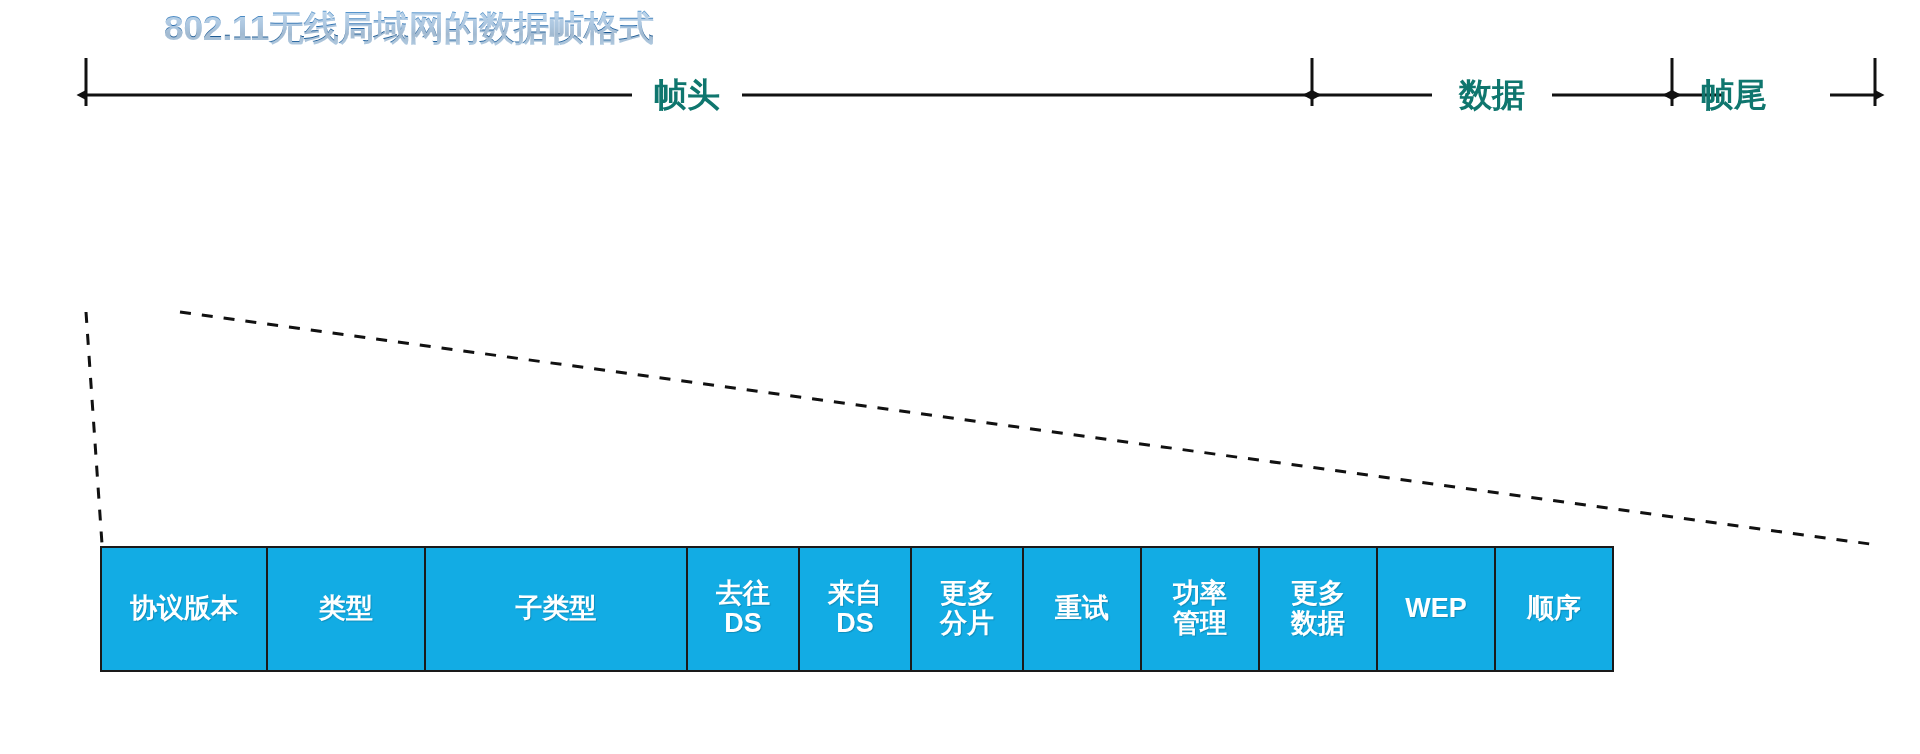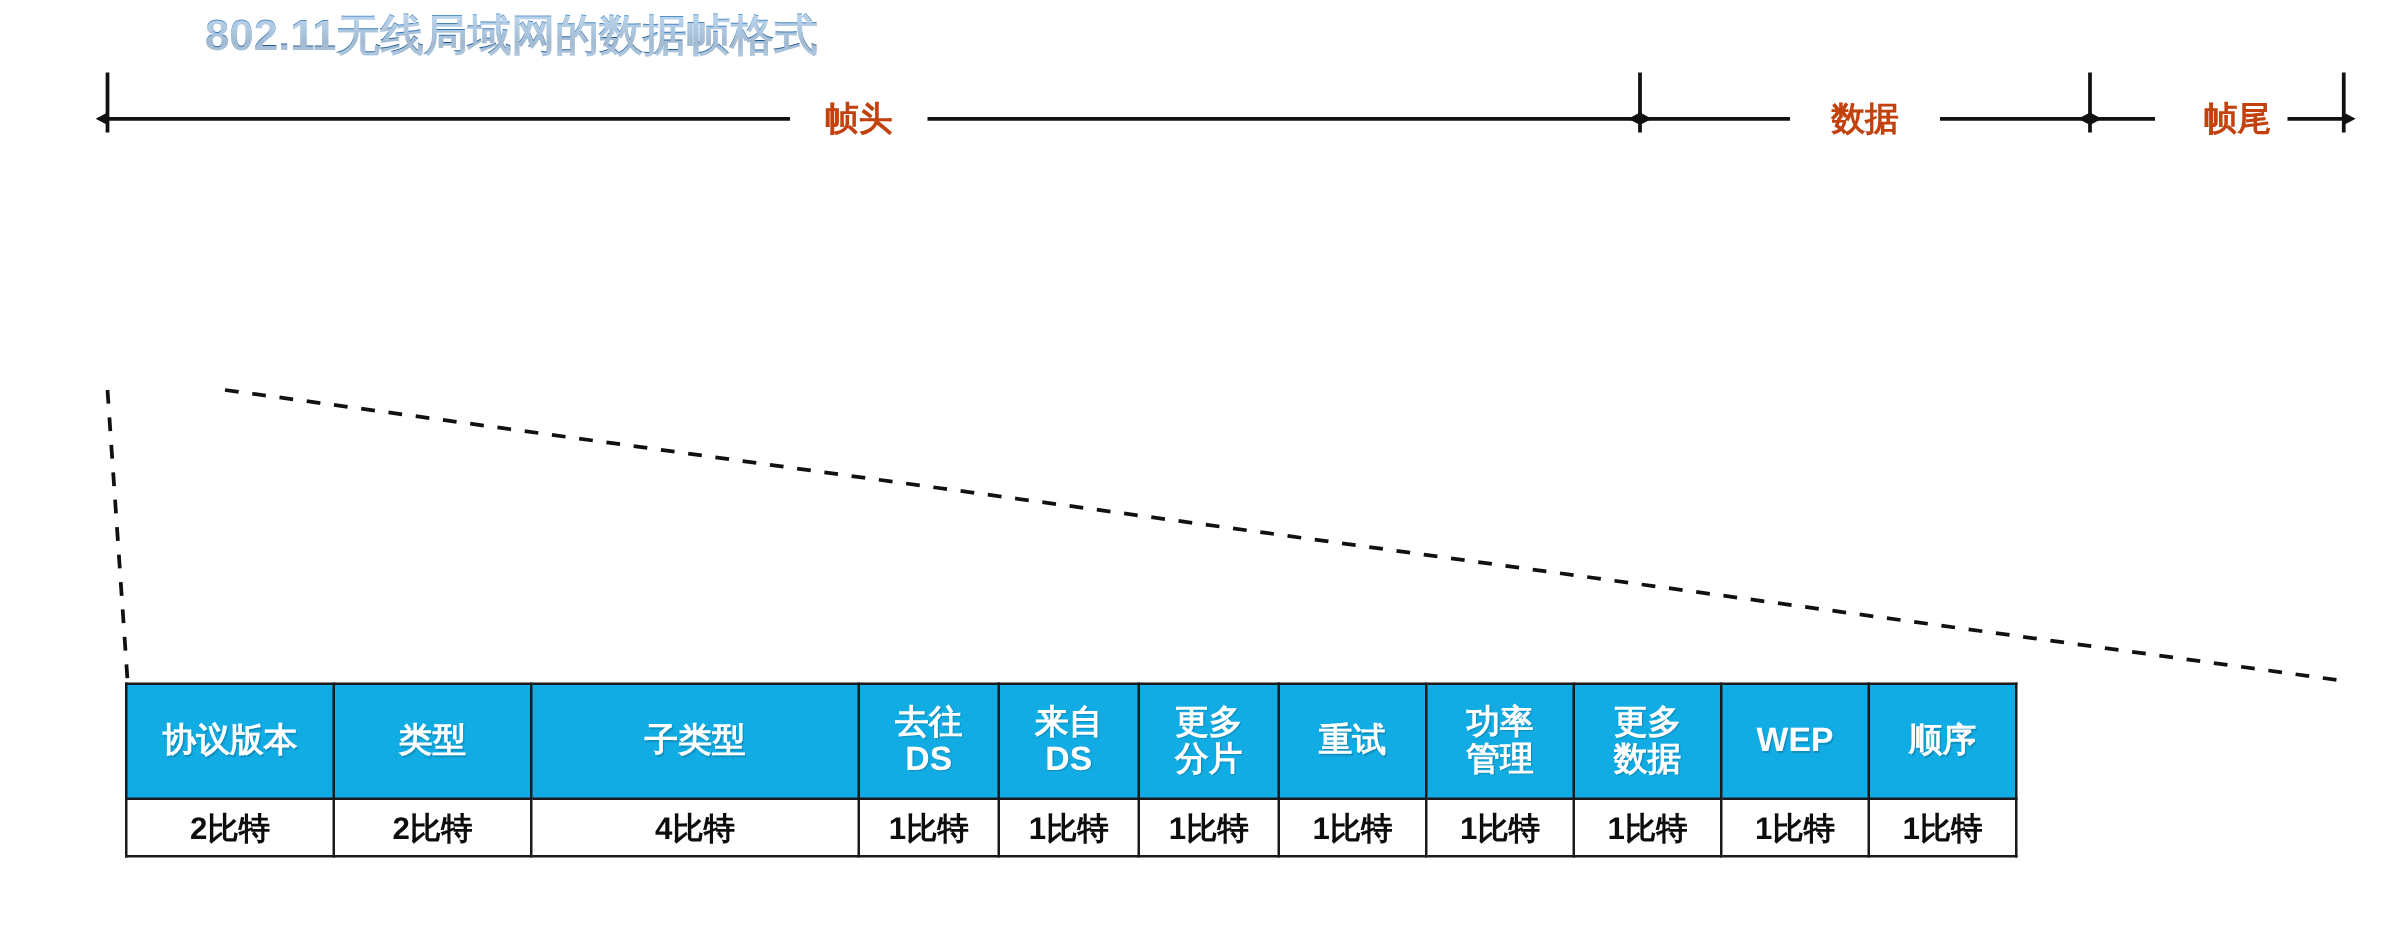--- a/index.html
+++ b/index.html
@@ -23,21 +23,21 @@
     white-space:nowrap;
     text-shadow:0 1px 0 rgba(255,255,255,.6);
   }
 
   
   #overlay{position:absolute;left:0;top:0;width:1920px;height:754px;pointer-events:none;}
 
   
   .span-label{
     position:absolute;
-    font-size:27px;font-weight:bold;color:#c2410c;
+    font-size:33px;font-weight:bold;color:#0f766e;
     white-space:nowrap;
     transform:translate(-50%,-50%);
   }
 
   
   .frame-table{
     position:absolute;left:72px;top:146px;
     border-collapse:collapse;
     table-layout:fixed;
   }
@@ -65,21 +65,21 @@
   .c-pink{background:#F28B8B;}
 
   
   .sub-table{
     position:absolute;left:88px;top:546px;
     border-collapse:collapse;
     table-layout:fixed;
   }
   .sub-table td{
     border:2px solid #1a1a1a;
-    padding:0;margin:0;
+    padding:16px;margin:0;
     text-align:center;vertical-align:middle;
   }
   .sub-table tr.sub-fields td{
     height:90px;
     background:#12ACE4;
     color:#ffffff;
     font-size:27px;font-weight:bold;
     line-height:1.1;
     text-shadow:1px 1px 1px rgba(0,0,0,.18);
     white-space:nowrap;
@@ -129,21 +129,21 @@
     </g>
 
     <g stroke="#111" stroke-width="3" fill="none" stroke-dasharray="11 11">
       <line x1="74" y1="312" x2="90" y2="544"></line>
       <line x1="168" y1="312" x2="1858" y2="544"></line>
     </g>
   </svg>
 
   <div class="span-label" style="left:675px;top:95px;">帧头</div>
   <div class="span-label" style="left:1480px;top:95px;">数据</div>
-  <div class="span-label" style="left:1778px;top:95px;">帧尾</div>
+  <div class="span-label" style="left:1722px;top:95px;">帧尾</div>
 
   <table class="frame-table">
     <colgroup>
       <col style="width:144px">
         <col style="width:144px">
         <col style="width:194px">
       <col style="width:200px">
         <col style="width:200px">
         <col style="width:144px">
       <col style="width:194px">
@@ -190,29 +190,16 @@
           <span>功率</span>
           <span>管理</span>
         </td>
         <td class="two-line">
           <span>更多</span>
           <span>数据</span>
         </td>
         <td>WEP</td>
         <td>顺序</td>
       </tr>
-      <tr class="sub-bits">
-        <td>2比特</td>
-        <td>2比特</td>
-        <td>4比特</td>
-        <td>1比特</td>
-        <td>1比特</td>
-        <td>1比特</td>
-        <td>1比特</td>
-        <td>1比特</td>
-        <td>1比特</td>
-        <td>1比特</td>
-        <td>1比特</td>
-      </tr>
     </tbody>
   </table>
 
 </div>
 
 </body></html>

